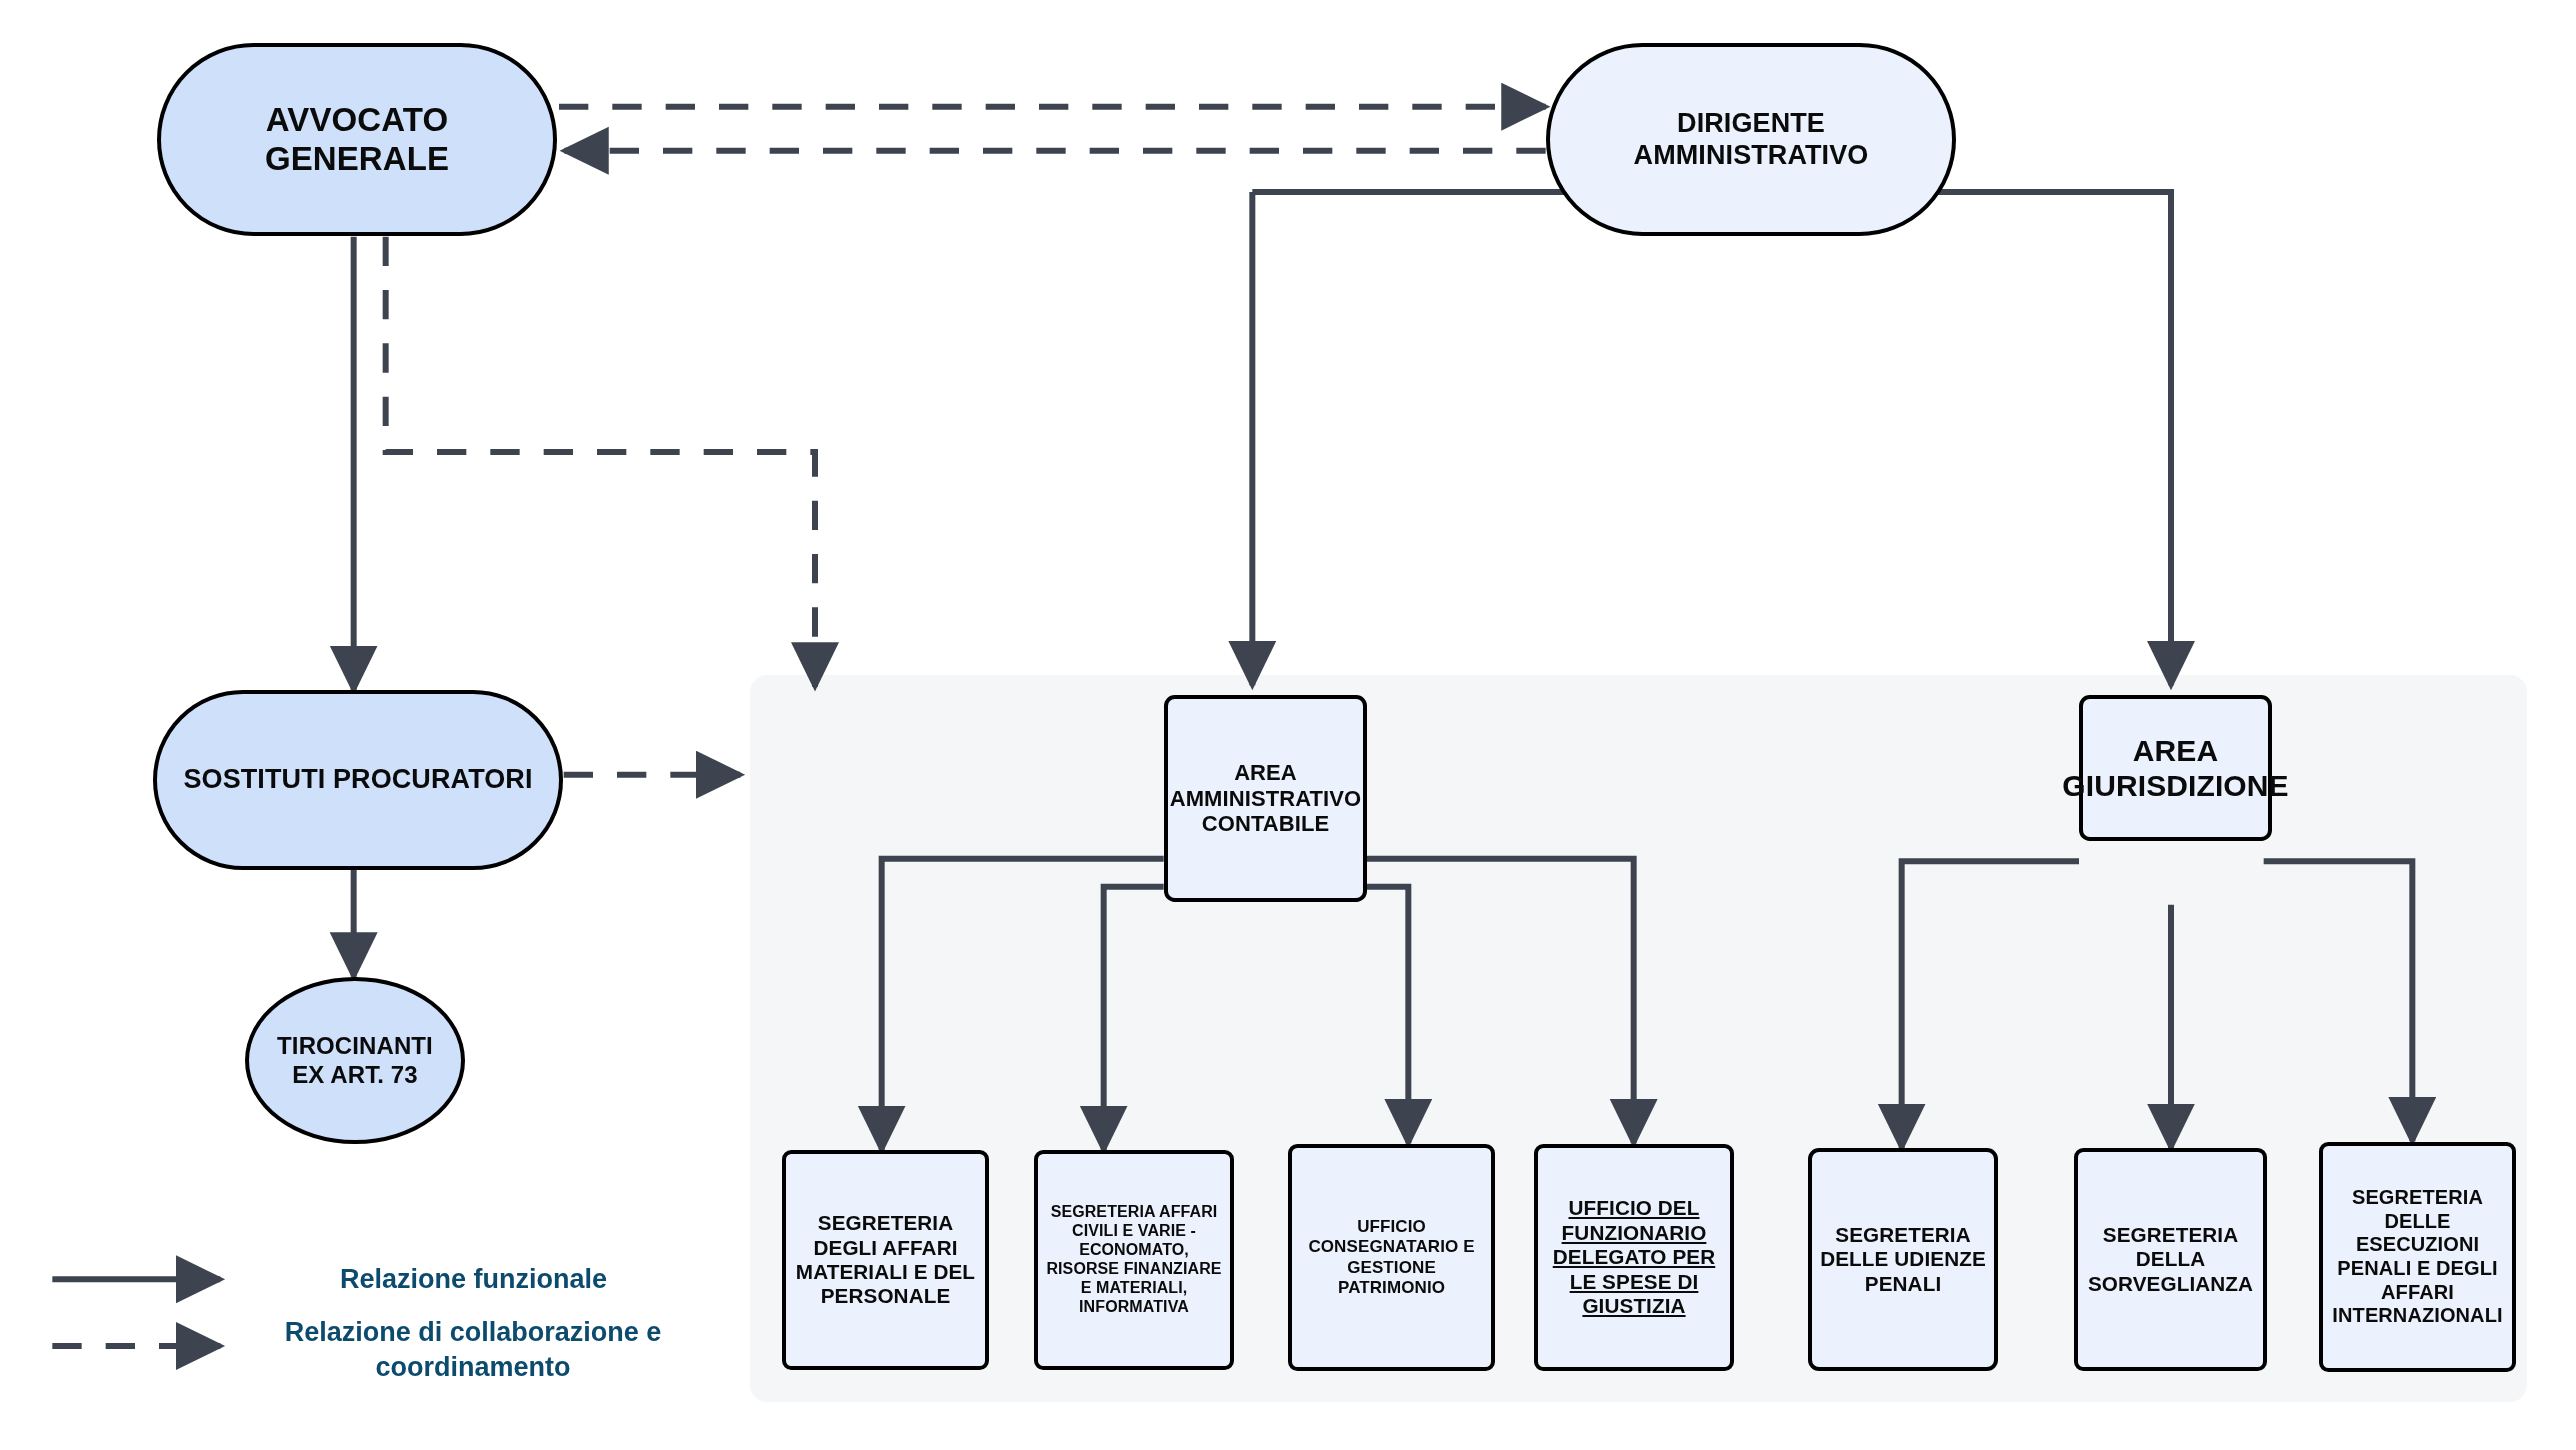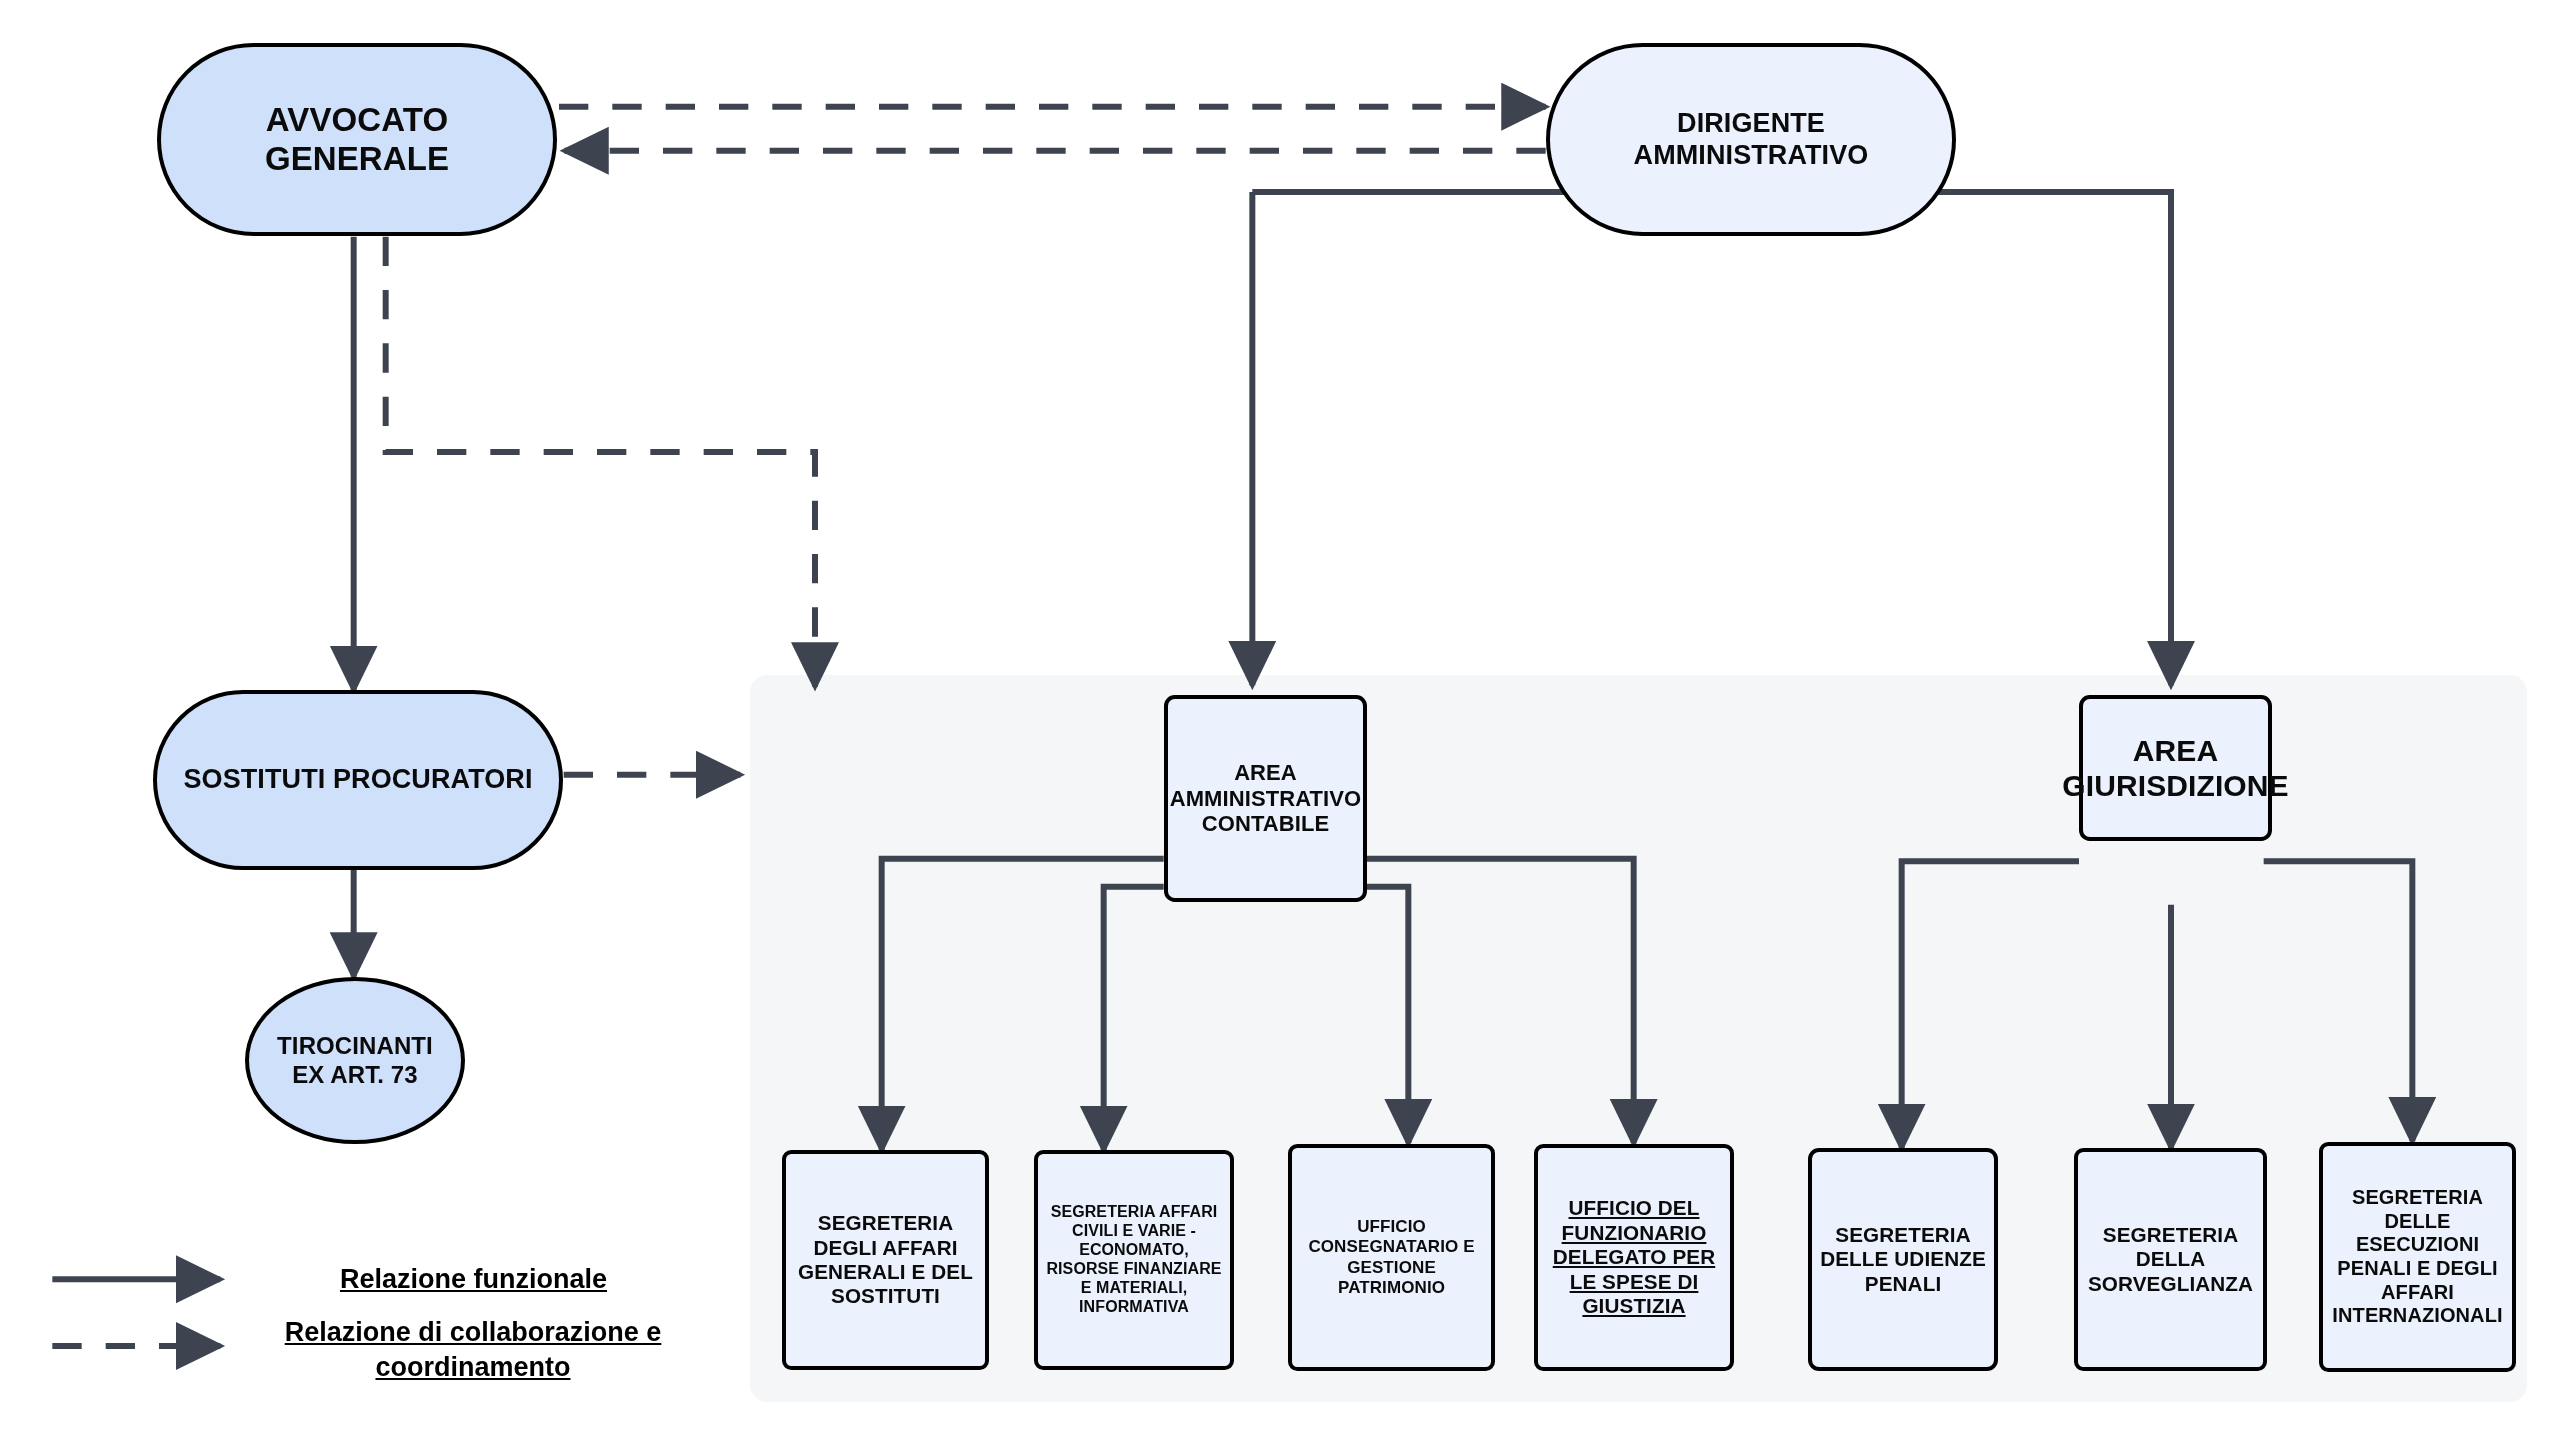--- a/index.html
+++ b/index.html
@@ -8,21 +8,21 @@
   #wires{position:absolute;inset:0;width:2576px;height:1450px;}
   .panel{position:absolute;background:#f4f6f8;border-radius:17.3px;}
   .node{position:absolute;box-sizing:border-box;display:flex;align-items:center;justify-content:center;text-align:center;
         color:#0b0b0b;font-weight:bold;line-height:1.18;letter-spacing:0.1px;}
   .pill{border:4.7px solid #000000;border-radius:666px;background:#cfe0fb;}
   .pill-lite{border:4.7px solid #000000;border-radius:666px;background:#ebf2fd;}
   .ellipse{border:4.7px solid #000000;border-radius:50%;background:#cfe0fb;}
   .rect{border:4.7px solid #000000;border-radius:10.7px;background:#ebf2fd;}
   .rect-sm{border:4px solid #000000;border-radius:9.3px;background:#ebf2fd;}
   .node span{display:block;width:130%;}
-  .legend-text{position:absolute;color:#000000;font-weight:bold;text-align:center;line-height:1.28;text-decoration:underline;}
+  .legend-text{position:absolute;color:#0c4a6e;font-weight:bold;text-align:center;line-height:1.28;}
 </style>
 </head>
 <body>
 
 <div id="stage">
 
   <div class="panel" style="left:750px;top:675px;width:1777px;height:727px;"></div>
 
   <svg id="wires" viewBox="0 0 3863 2175">
     <defs>
@@ -90,21 +90,21 @@
 
   <div class="node rect" style="left:1164px;top:695px;width:203px;height:207px;font-size:22px;">
     <span>AREA AMMINISTRATIVO CONTABILE</span>
   </div>
 
   <div class="node rect" style="left:2079px;top:695px;width:193px;height:146px;font-size:30px;">
     <span>AREA GIURISDIZIONE</span>
   </div>
 
   <div class="node rect-sm" style="left:782px;top:1150px;width:207px;height:220px;font-size:20.7px;padding:4px;">
-    <span style="width:105%;">SEGRETERIA DEGLI AFFARI GENERALI E DEL SOSTITUTI</span>
+    <span style="width:105%;">SEGRETERIA DEGLI AFFARI MATERIALI E DEL PERSONALE</span>
   </div>
 
   <div class="node rect-sm" style="left:1034px;top:1150px;width:200px;height:220px;font-size:16px;padding:4px;">
     <span style="width:112%;">SEGRETERIA AFFARI CIVILI E VARIE - ECONOMATO, RISORSE FINANZIARE E MATERIALI, INFORMATIVA</span>
   </div>
 
   <div class="node rect-sm" style="left:1288px;top:1144px;width:207px;height:227px;font-size:17px;padding:4px;">
     <span style="width:112%;">UFFICIO CONSEGNATARIO E GESTIONE PATRIMONIO</span>
   </div>
 

